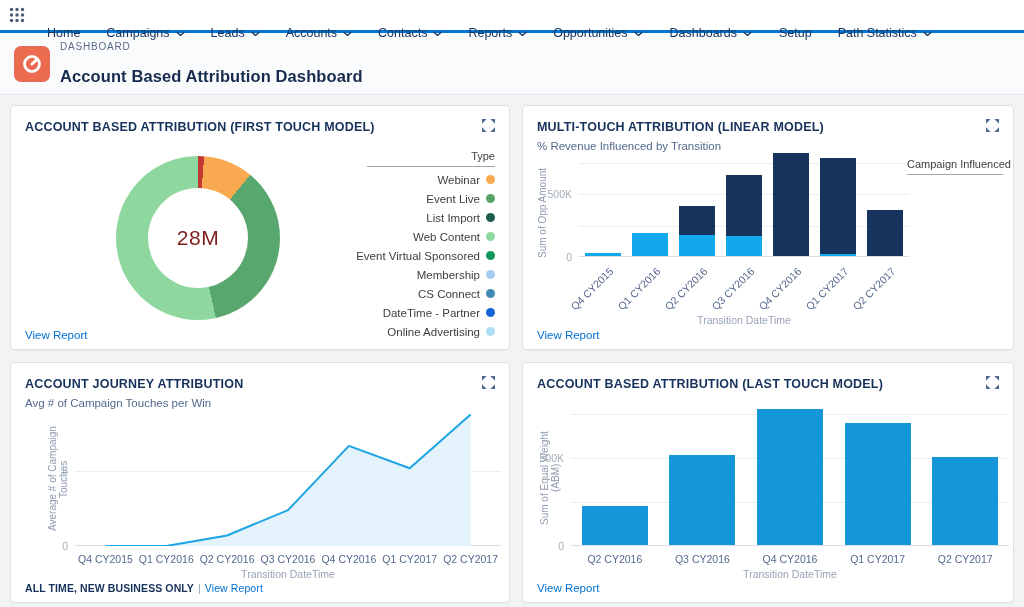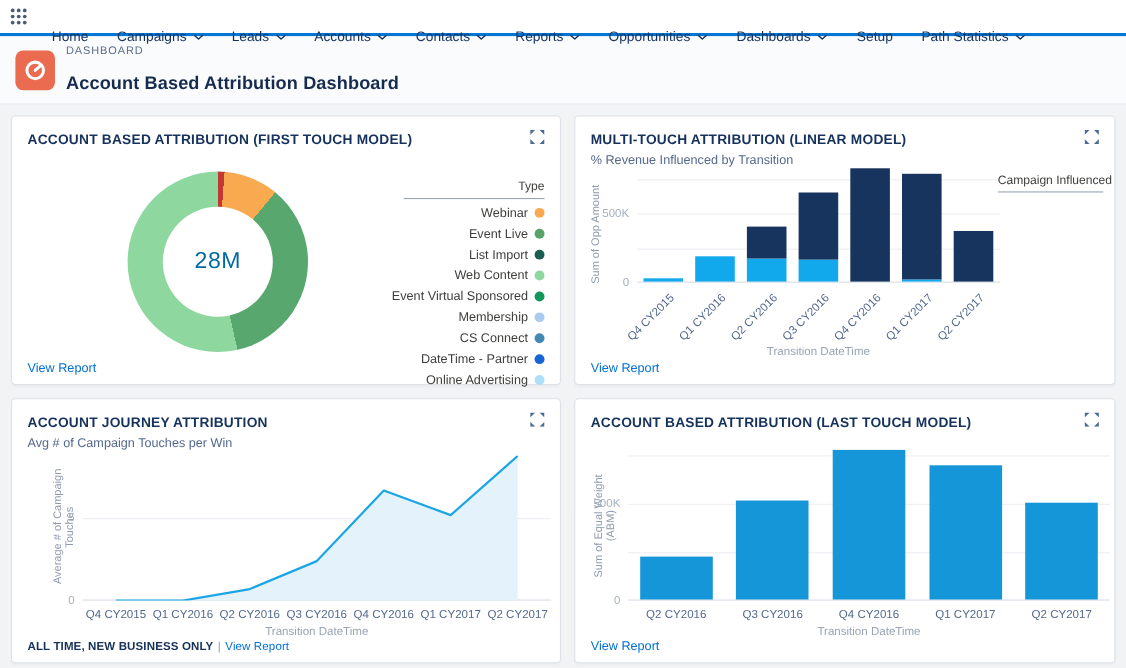--- a/index.html
+++ b/index.html
@@ -26,22 +26,22 @@
   .panel { background:#fff; border:1px solid #dee2e6; border-radius:4px; position:relative; padding:11px 14px; box-shadow:0 1px 2px rgba(0,0,0,.03); }
   .panel-head { display:flex; justify-content:space-between; align-items:center; }
   .panel-title { font-size:12.5px; font-weight:700; color:#16325c; letter-spacing:.2px; }
   .expand { cursor:pointer; margin-top:1px; }
   .subtitle { font-size:11.5px; color:#54698d; margin-top:4px; }
   .view-report { position:absolute; left:14px; bottom:8px; font-size:11.5px; color:#0070d2; text-decoration:none; cursor:pointer; }
 
   
   .donut { position:absolute; left:105px; top:50px; width:164px; height:164px; border-radius:50%; }
   .donut-hole { position:absolute; left:32px; top:32px; width:100px; height:100px; border-radius:50%; background:#fff; display:flex; align-items:center; justify-content:center; }
-  .donut-center { font-size:21px; color:#0369a1; letter-spacing:.5px; }
-  .legend-col { position:absolute; right:14px; top:58px; width:128px; font-size:11.5px; color:#3e3e3c; }
+  .donut-center { font-size:21px; color:#7f1d1d; letter-spacing:.5px; }
+  .legend-col { position:absolute; right:14px; top:44px; width:128px; font-size:11.5px; color:#3e3e3c; }
   .legend-col .legend-title { text-align:right; padding-bottom:4px; border-bottom:1px solid #9aa5b1; color:#3e3e3c; font-size:11px; margin-bottom:3px; }
   .legend-row { display:flex; justify-content:flex-end; align-items:center; height:19px; gap:6px; white-space:nowrap; }
   .legend-dot { width:9px; height:9px; border-radius:50%; flex:0 0 auto; }
 
   
   .plot { position:absolute; border-bottom:1px solid #d8dde6; }
   .gridline { position:absolute; left:0; right:0; height:1px; background:#eceef2; }
   .ytick { position:absolute; right:100%; margin-right:7px; width:40px; text-align:right; font-size:10.5px; color:#a4b0bf; transform:translateY(-50%); }
   .ylab { position:absolute; writing-mode:vertical-rl; transform:rotate(180deg); font-size:10px; color:#8e9aae; text-align:center; }
   .xtitle { position:absolute; font-size:10.5px; color:#98a4b5; text-align:center; }

